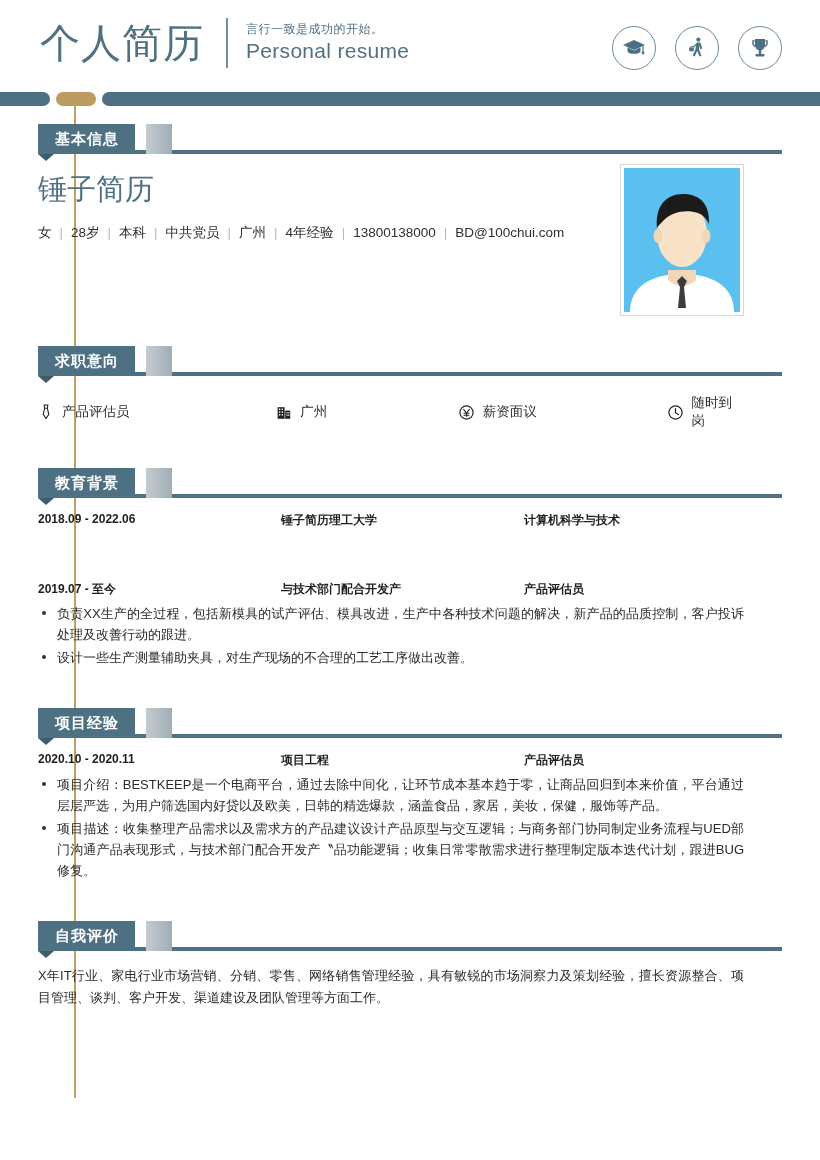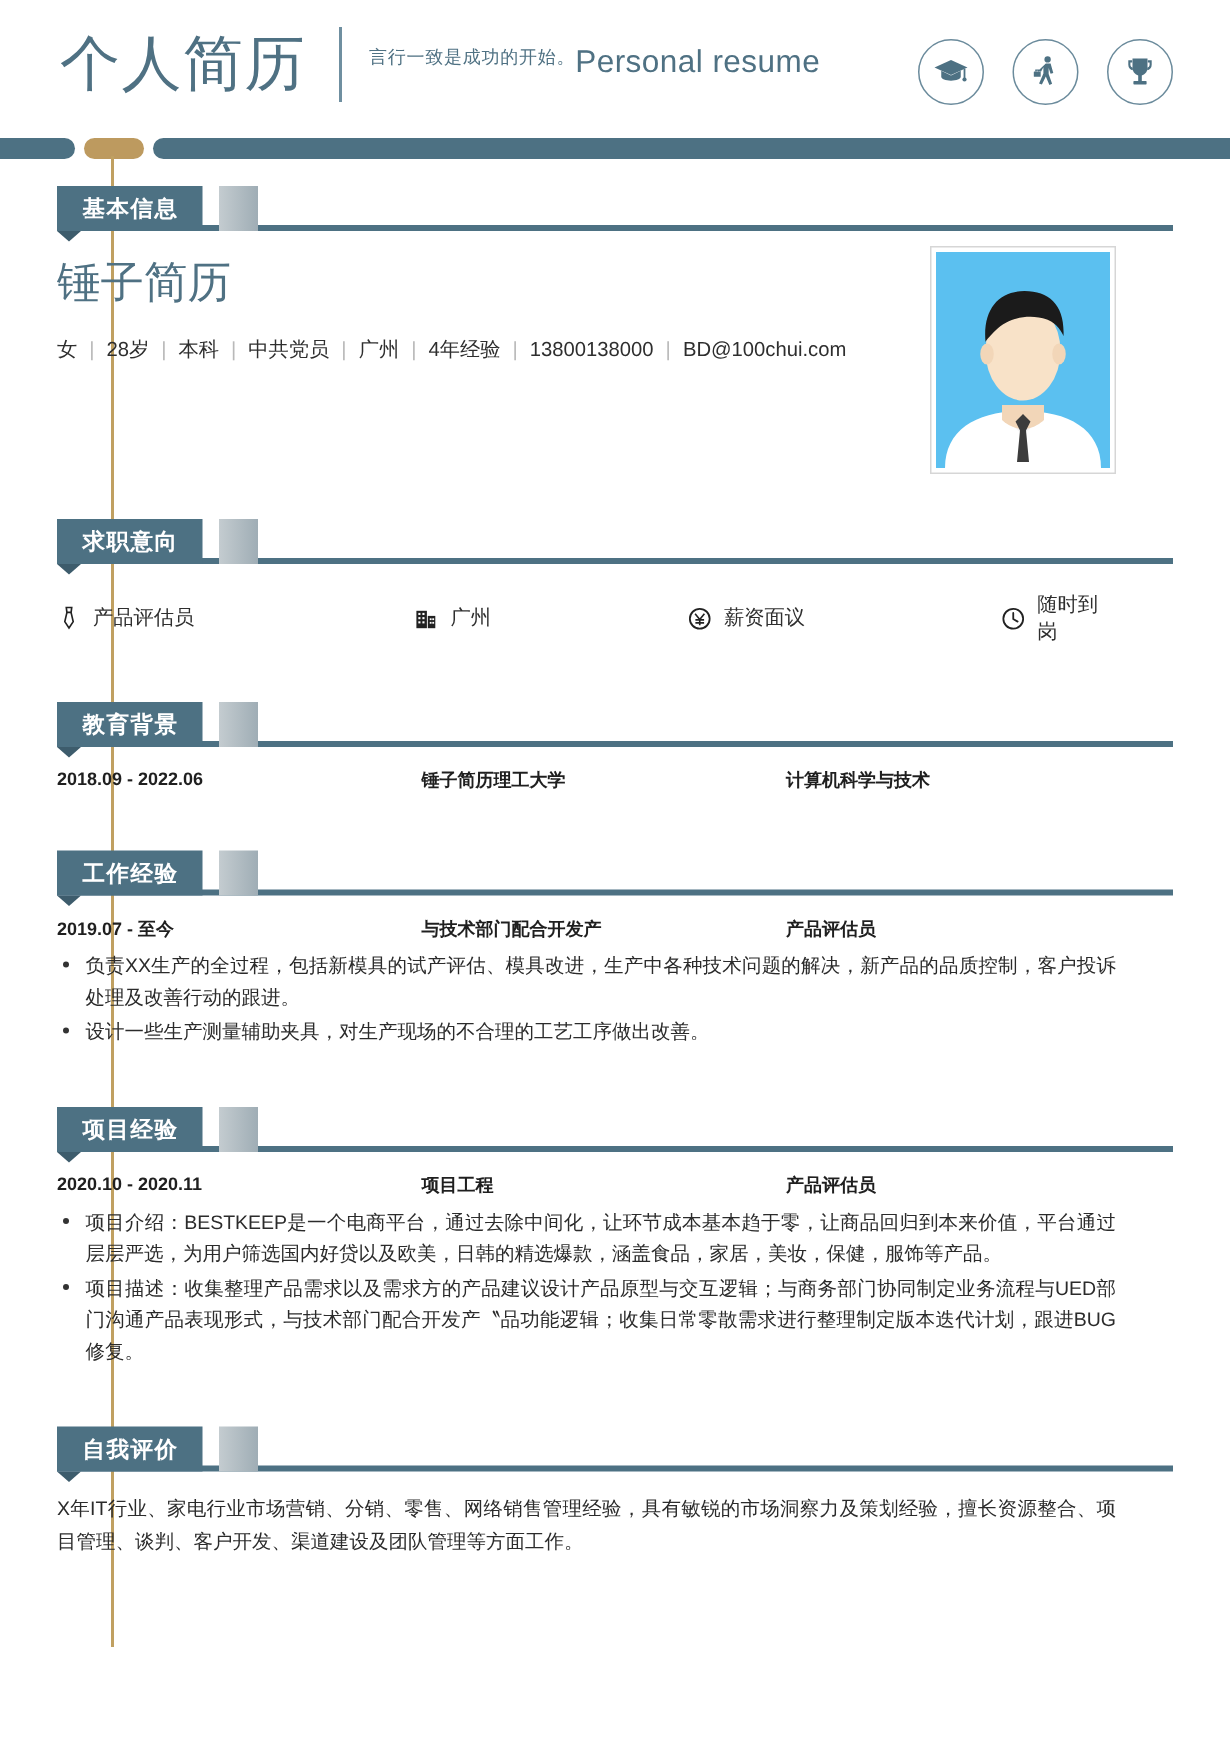--- a/index.html
+++ b/index.html
@@ -34,21 +34,21 @@
     letter-spacing: 1px;
     line-height: 1;
     white-space: nowrap;
   }
   .title-divider {
     width: 2px;
     height: 50px;
     background: #6f8fa0;
     margin: 0 18px 0 22px;
   }
-  .subtitle-block { display: flex; flex-direction: row; justify-content: center; }
+  .subtitle-block { display: flex; flex-direction: column; justify-content: center; }
   .subtitle-cn {
     font-size: 12px;
     color: #4f7183;
     line-height: 1.5;
     letter-spacing: 0.5px;
   }
   .subtitle-en {
     font-size: 21px;
     color: #4f7183;
     line-height: 1.25;
@@ -353,26 +353,20 @@
       <div class="entry-head">
         <div class="eh-date">2018.09 - 2022.06</div>
         <div class="eh-org">锤子简历理工大学</div>
         <div class="eh-role">计算机科学与技术</div>
       </div>
     </div>
   </div>
 
   <div class="sp-lg"></div>
   <div class="section">
-    <div class="sec-head">
-      <div class="sec-rule"></div>
-      <div class="ribbon-tab" style="left:108px"></div>
-      <div class="ribbon">工作经验</div>
-      <div class="ribbon-notch"></div>
-    </div>
     <div class="sec-body">
       <div class="entry-head">
         <div class="eh-date">2019.07 - 至今</div>
         <div class="eh-org">与技术部门配合开发产</div>
         <div class="eh-role">产品评估员</div>
       </div>
       <ul class="bullets">
         <li>负责XX生产的全过程，包括新模具的试产评估、模具改进，生产中各种技术问题的解决，新产品的品质控制，客户投诉处理及改善行动的跟进。</li>
         <li>设计一些生产测量辅助夹具，对生产现场的不合理的工艺工序做出改善。</li>
       </ul>

